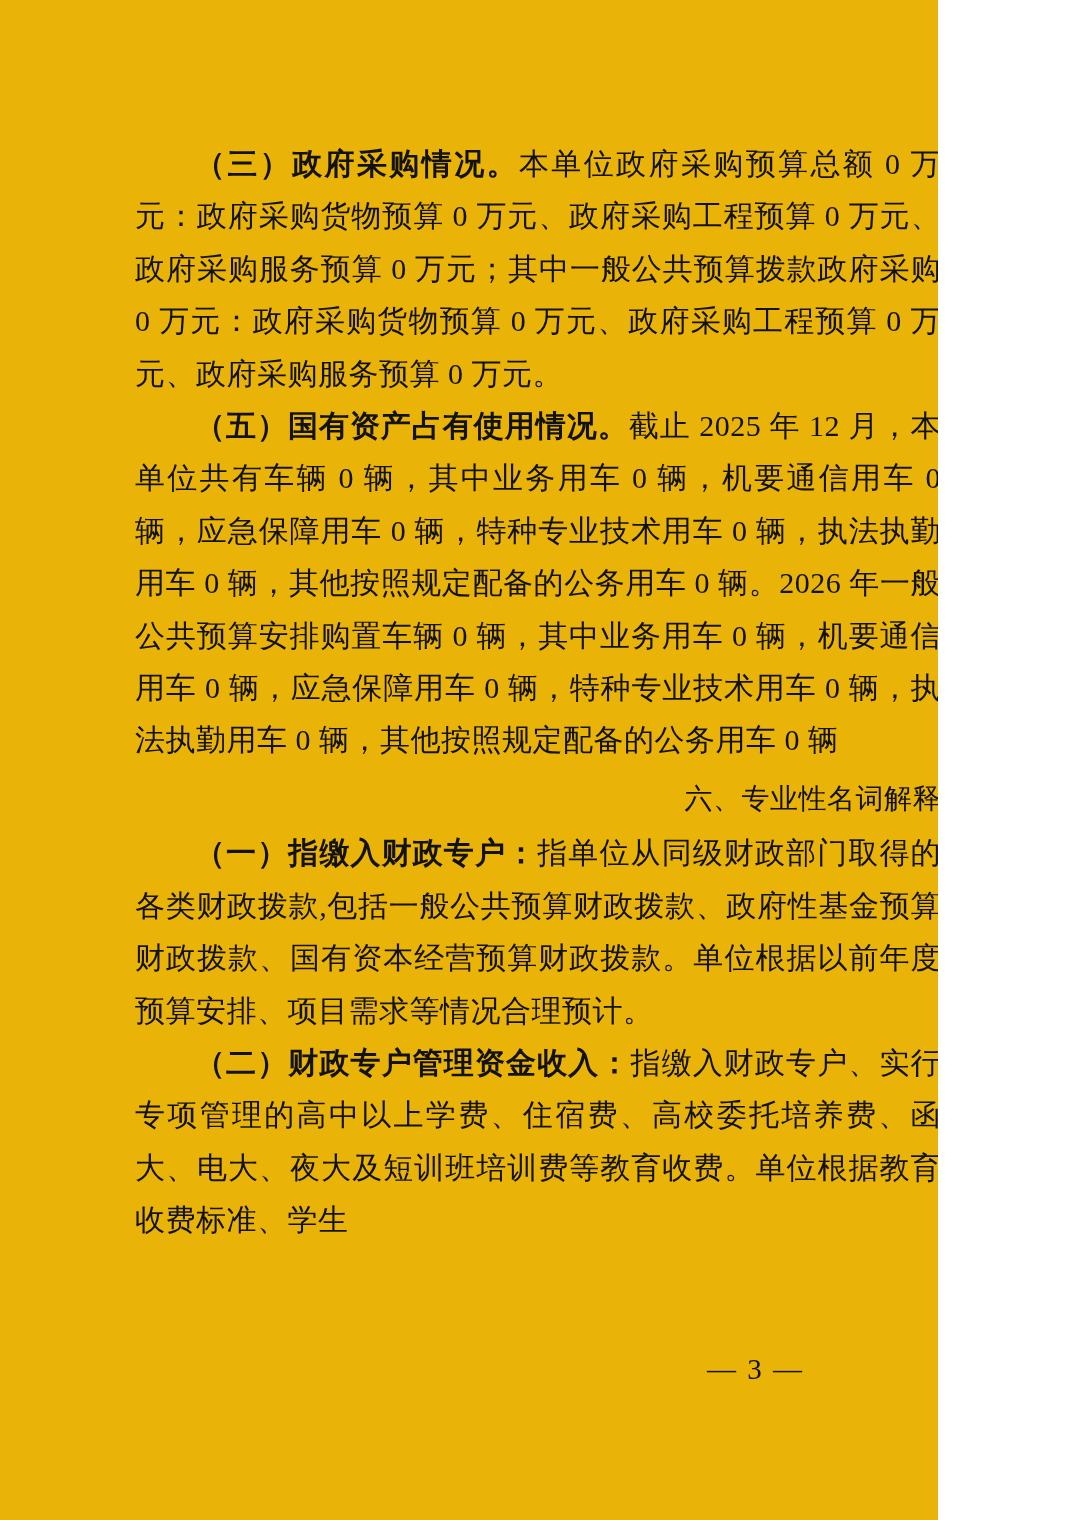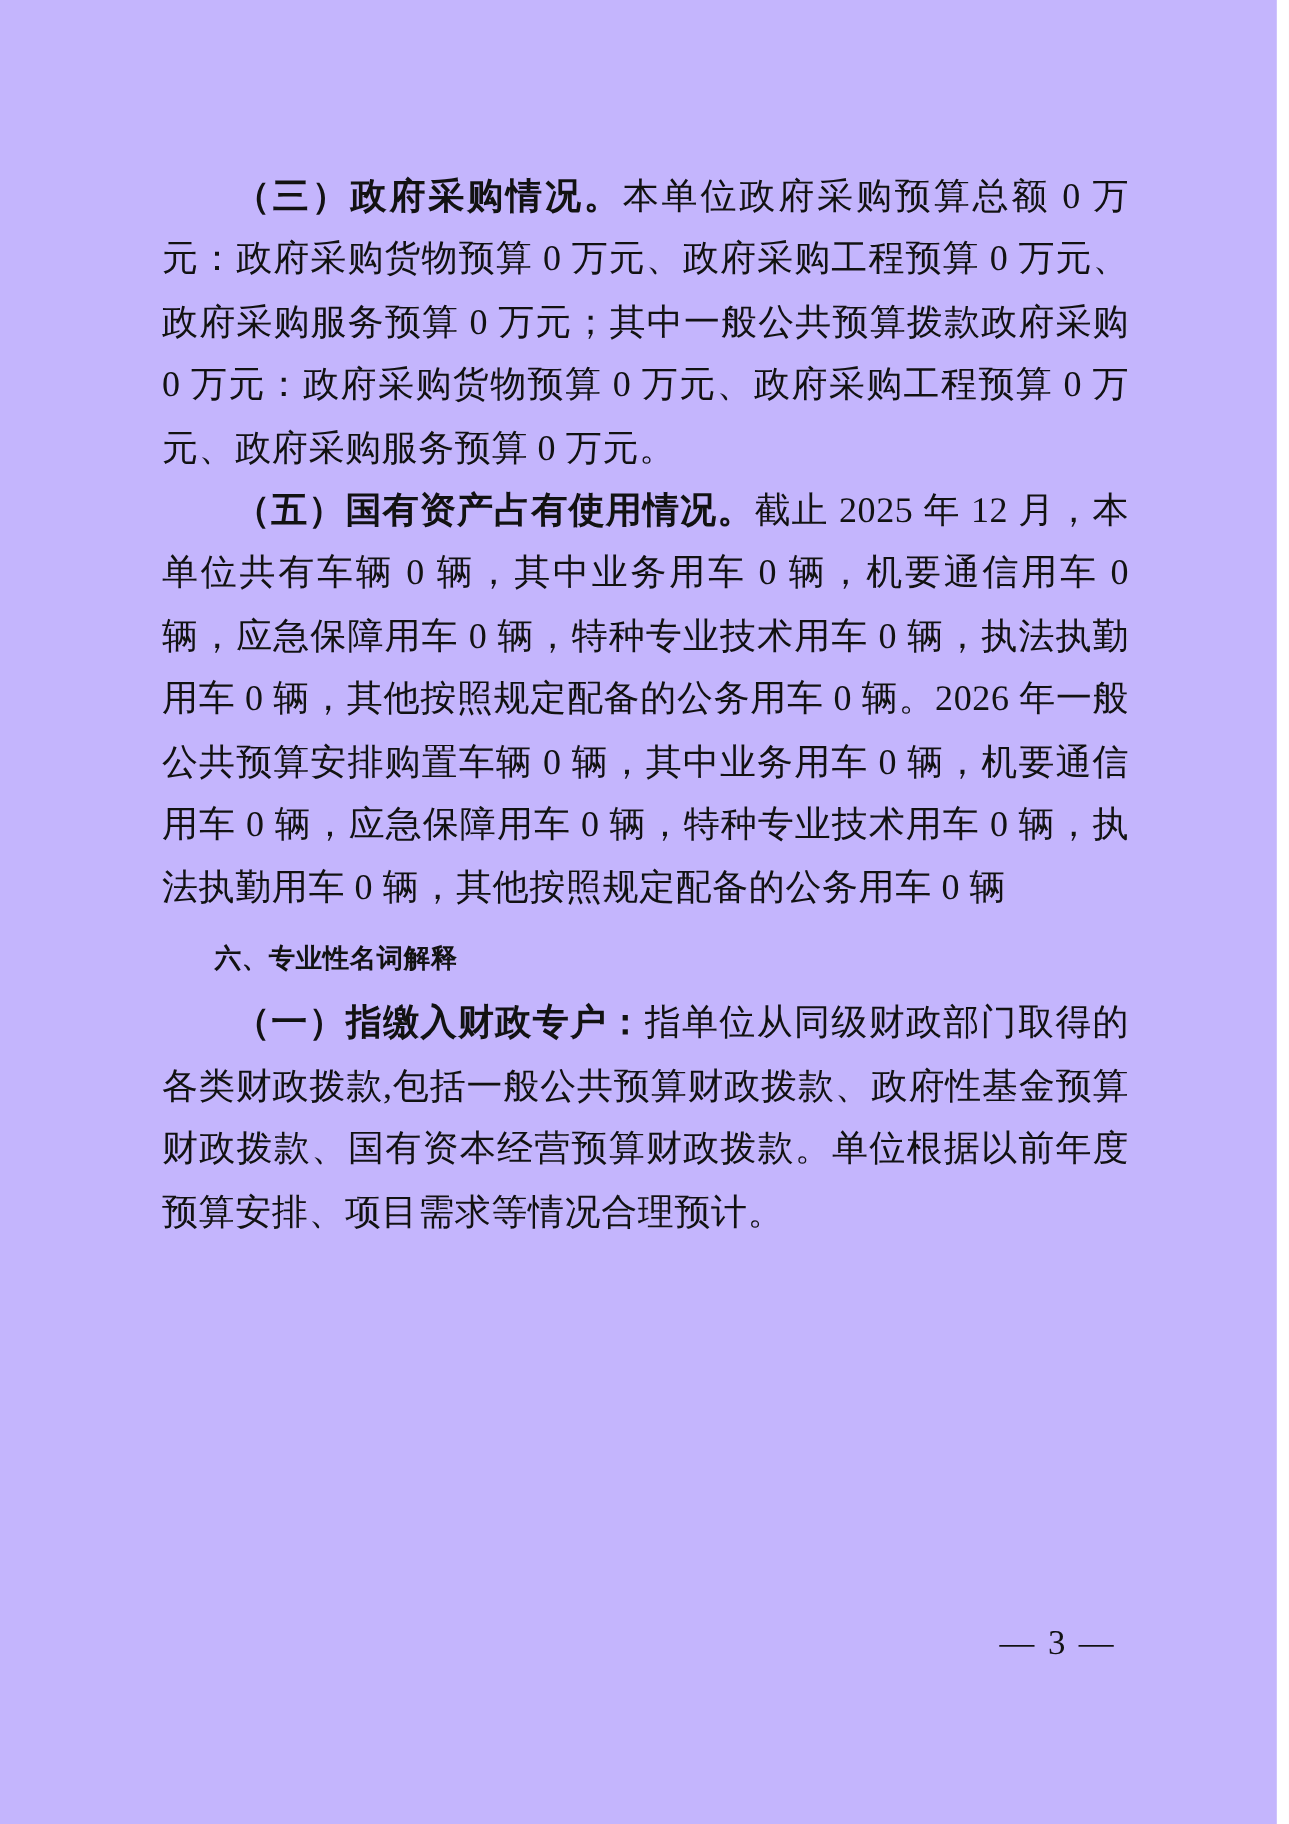--- a/index.html
+++ b/index.html
@@ -2,23 +2,23 @@
 <html><head>
 <meta charset="utf-8">
 <style>
   html, body {
     margin: 0;
     padding: 0;
     background: #ffffff;
   }
   .sheet {
     position: relative;
-    width: 1064px;
+    width: 938px;
     height: 1520px;
-    background: #c4b5fd;
+    background: #eab308;
     overflow: hidden;
     font-family: "Liberation Serif", "DejaVu Serif", serif;
     color: #121212;
   }
   .content {
     position: absolute;
     left: 135px;
     top: 138px;
     width: 806px;
   }
@@ -30,26 +30,27 @@
     text-justify: inter-ideograph;
     text-indent: 2em;
     letter-spacing: 0.5px;
     font-family: "Liberation Serif", "DejaVu Serif", serif;
   }
   .para .lead {
     font-weight: bold;
   }
   .heading {
     margin: 6px 0 2px 0;
-    font-size: 22px;
+    font-size: 28px;
     line-height: 52.4px;
     text-indent: 2em;
-    font-weight: bold;
+    font-weight: normal;
     letter-spacing: 0.5px;
     font-family: "Liberation Sans", "DejaVu Sans", sans-serif;
+    text-align: right;
   }
   .page-number {
     position: absolute;
     right: 134px;
     top: 1352px;
     font-size: 29px;
     line-height: 34px;
     letter-spacing: 2px;
     font-family: "Liberation Serif", "DejaVu Serif", serif;
     color: #121212;
@@ -57,15 +58,16 @@
 </style>
 </head>
 <body>
 
 <div class="sheet">
   <div class="content">
       <p class="para"><span class="lead">（三）政府采购情况。</span>本单位政府采购预算总额 0 万元：政府采购货物预算 0 万元、政府采购工程预算 0 万元、政府采购服务预算 0 万元；其中一般公共预算拨款政府采购 0 万元：政府采购货物预算 0 万元、政府采购工程预算 0 万元、政府采购服务预算 0 万元。</p>
       <p class="para"><span class="lead">（五）国有资产占有使用情况。</span>截止 2025 年 12 月，本单位共有车辆 0 辆，其中业务用车 0 辆，机要通信用车 0 辆，应急保障用车 0 辆，特种专业技术用车 0 辆，执法执勤用车 0 辆，其他按照规定配备的公务用车 0 辆。2026 年一般公共预算安排购置车辆 0 辆，其中业务用车 0 辆，机要通信用车 0 辆，应急保障用车 0 辆，特种专业技术用车 0 辆，执法执勤用车 0 辆，其他按照规定配备的公务用车 0 辆</p>
       <p class="heading">六、专业性名词解释</p>
       <p class="para"><span class="lead">（一）指缴入财政专户：</span>指单位从同级财政部门取得的各类财政拨款,包括一般公共预算财政拨款、政府性基金预算财政拨款、国有资本经营预算财政拨款。单位根据以前年度预算安排、项目需求等情况合理预计。</p>
+      <p class="para"><span class="lead">（二）财政专户管理资金收入：</span>指缴入财政专户、实行专项管理的高中以上学费、住宿费、高校委托培养费、函大、电大、夜大及短训班培训费等教育收费。单位根据教育收费标准、学生</p>
     </div>
   <div class="page-number">— 3 —</div>
 </div>
 
 </body></html>

